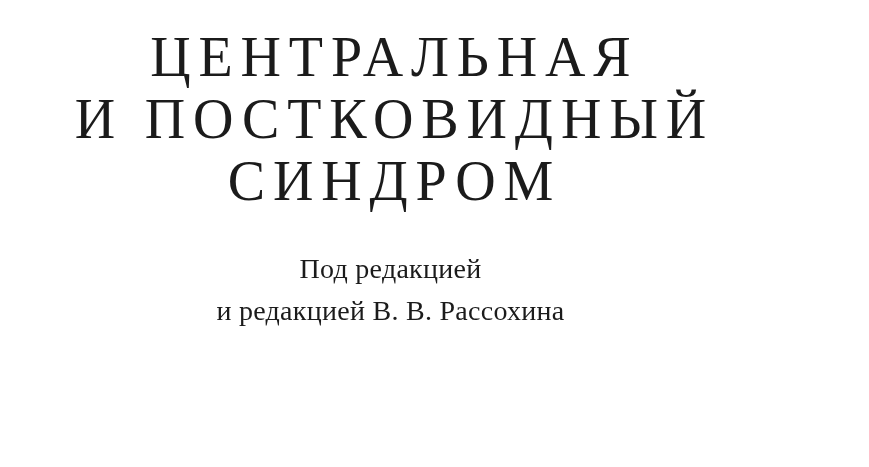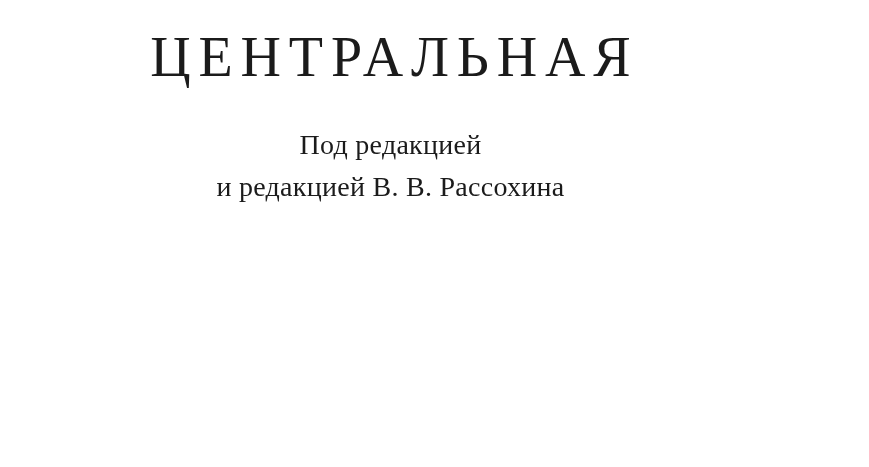--- a/index.html
+++ b/index.html
@@ -45,20 +45,22 @@
     display: block;
   }
 </style>
 </head>
 <body>
 
 <div class="page">
 
   <h1 class="book-title">
     <span class="title-line">ЦЕНТРАЛЬНАЯ</span>
+    <span class="title-line">И ПОСТКОВИДНЫЙ</span>
+    <span class="title-line">СИНДРОМ</span>
   </h1>
 
   <div class="editors-block">
     <span class="editors-line">Под редакцией</span>
     <span class="editors-line">и редакцией В. В. Рассохина</span>
   </div>
 
 </div>
 
 </body></html>

